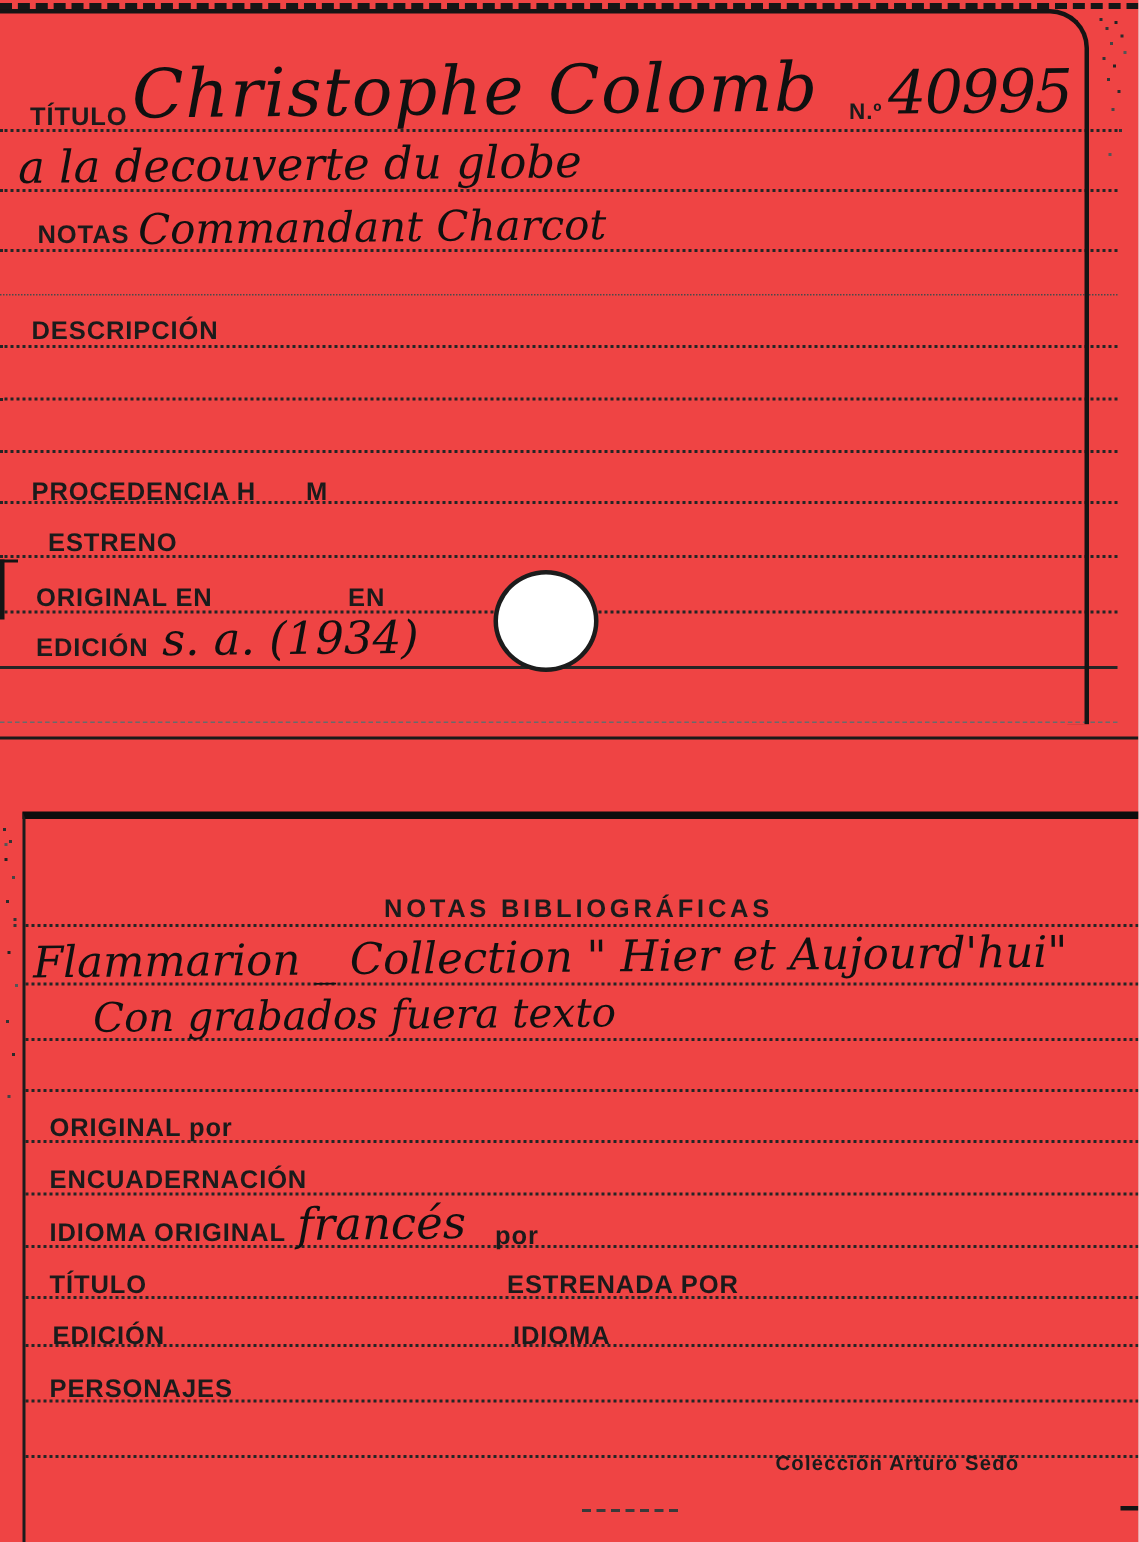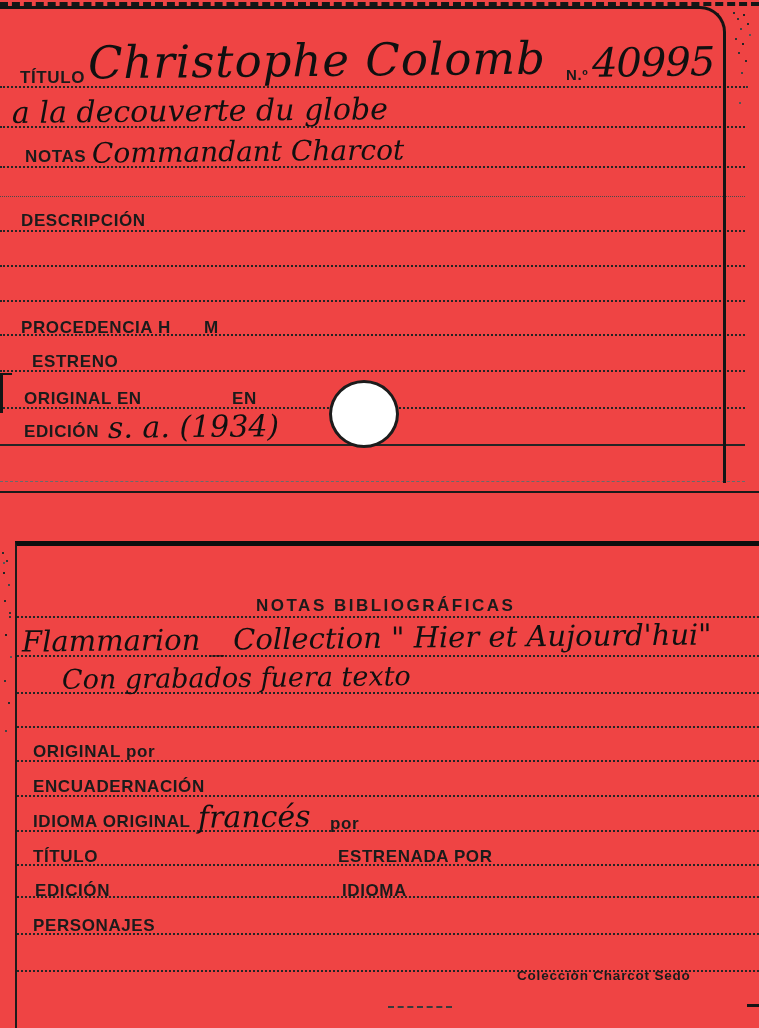--- a/index.html
+++ b/index.html
@@ -154,21 +154,21 @@
     <span class="lower" style="font-weight:700">por</span>
   </div>
   <div class="lbl" style="left:33px;top:777px">ENCUADERNACIÓN</div>
   <div class="lbl" style="left:33px;top:812px">IDIOMA ORIGINAL</div>
   <div class="lbl" style="left:330px;top:814px">por</div>
   <div class="lbl" style="left:33px;top:847px">TÍTULO</div>
   <div class="lbl" style="left:338px;top:847px">ESTRENADA POR</div>
   <div class="lbl" style="left:35px;top:881px">EDICIÓN</div>
   <div class="lbl" style="left:342px;top:881px">IDIOMA</div>
   <div class="lbl" style="left:33px;top:916px">PERSONAJES</div>
-  <div class="lbl small" style="left:517px;top:968px">Colección Charcot Sedó</div>
+  <div class="lbl small" style="left:517px;top:968px">Colección Arturo Sedó</div>
 
   <div class="hw" style="left:22px;top:624px;font-size:29px">Flammarion _ Collection " Hier et Aujourd'hui"</div>
   <div class="hw" style="left:62px;top:664px;font-size:27px">Con grabados fuera texto</div>
   <div class="hw" style="left:198px;top:802px;font-size:30px">francés</div>
 
   <div class="dash-mark" id="dash-c"></div>
   <div class="dash-mark" id="dash-r"></div>
 
 </div>
 

